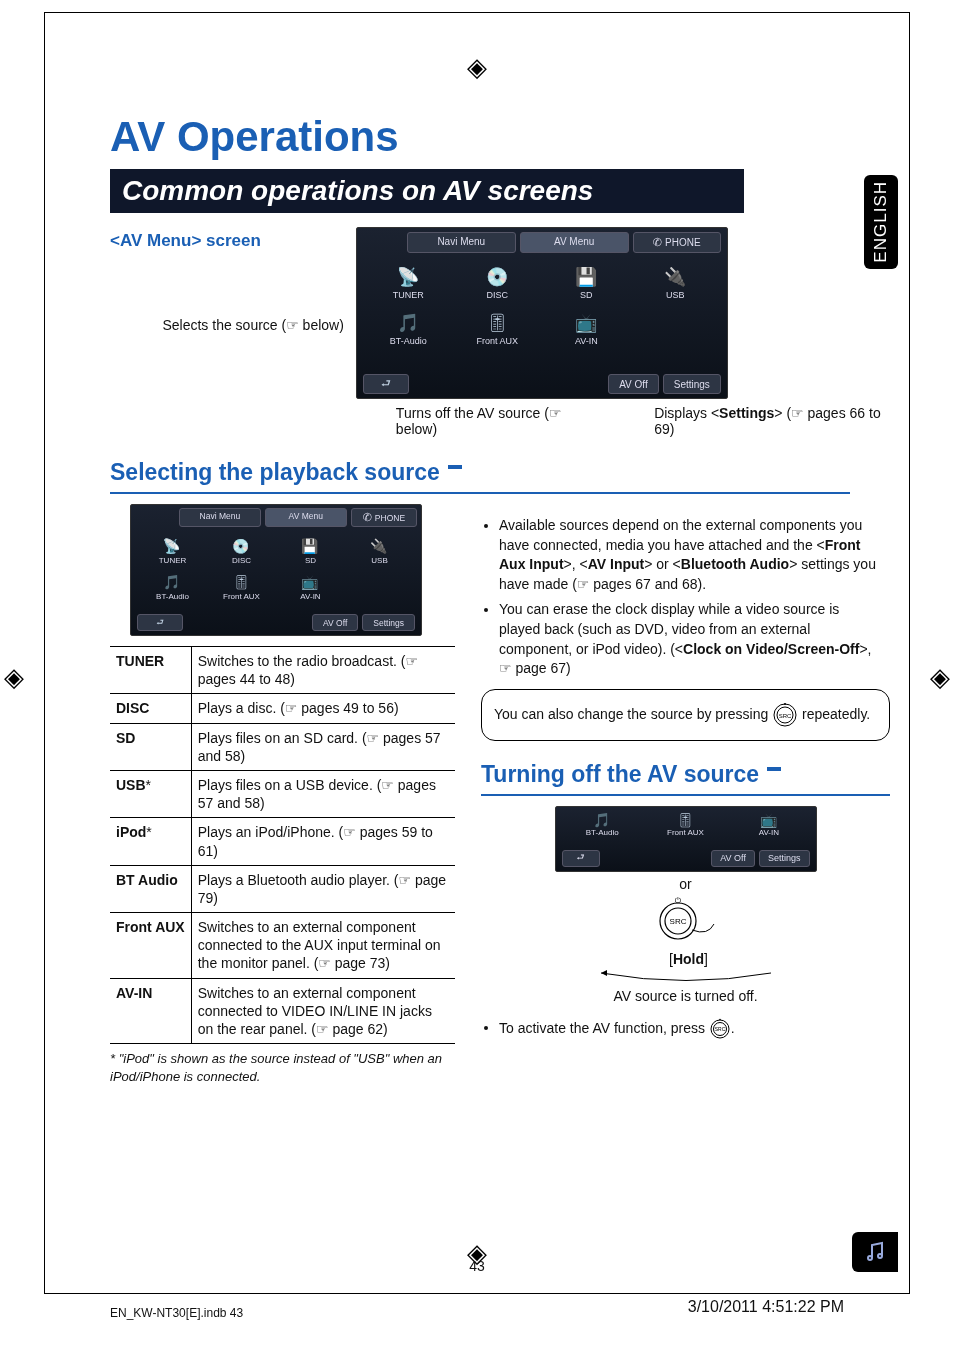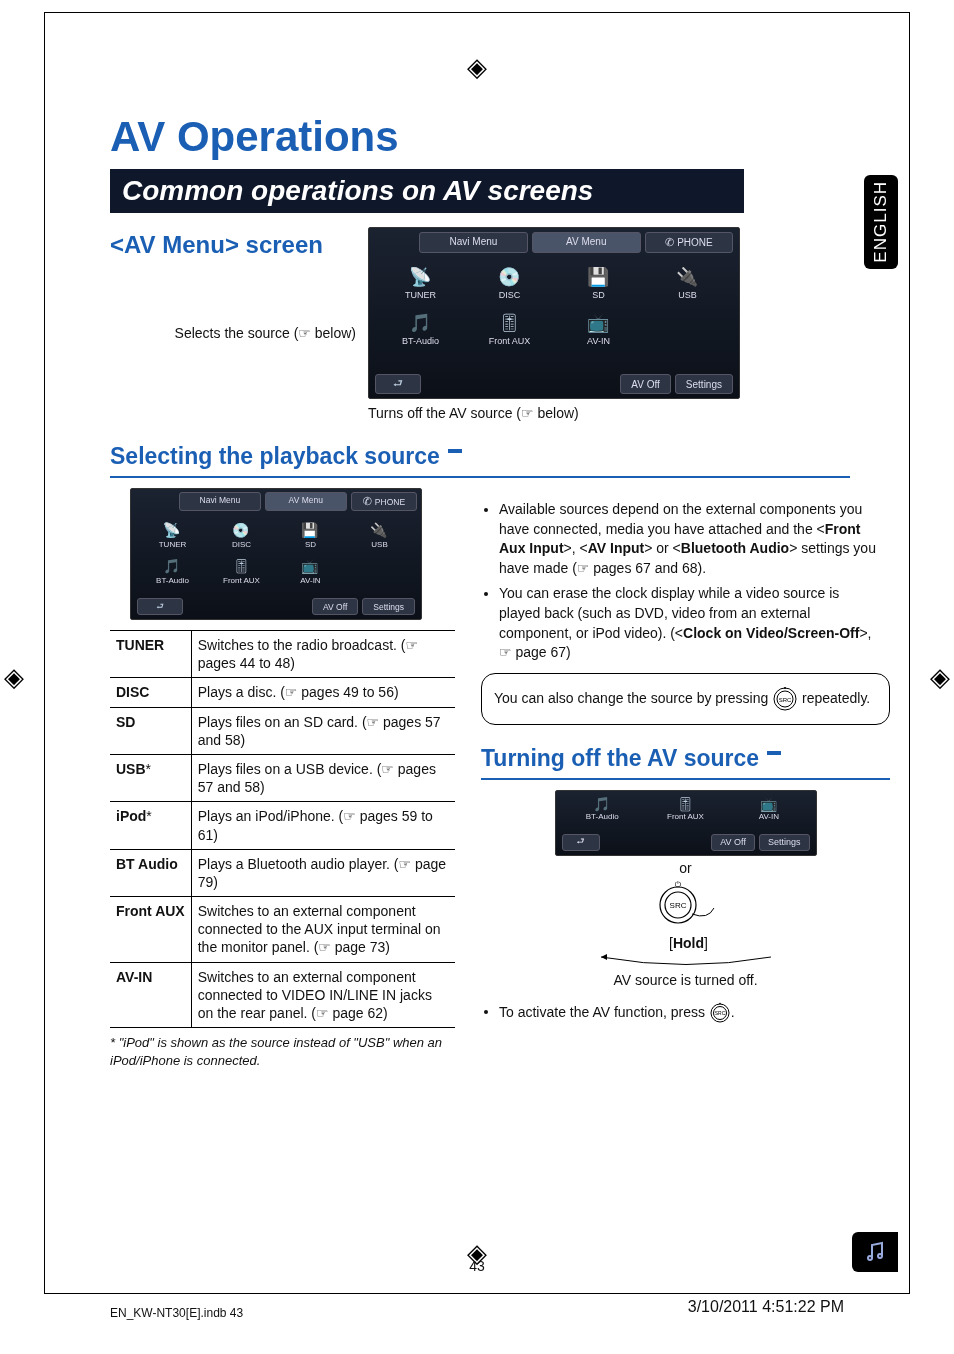--- a/index.html
+++ b/index.html
@@ -12,21 +12,21 @@
   .reg.top{left:50%;top:54px;transform:translateX(-50%);}
   .reg.bottom{left:50%;bottom:88px;transform:translateX(-50%);}
   .reg.left{left:4px;top:50%;transform:translateY(-50%);}
   .reg.right{right:4px;top:50%;transform:translateY(-50%);}
 
   .page{position:absolute;left:110px;top:113px;width:780px;}
 
   h1.title{font-size:42px;font-weight:700;color:#1a5fb4;margin:0 0 8px 0;font-family:"Myriad Pro","Segoe UI Semibold",Arial,sans-serif;}
   .black-bar{background:#0f172a;color:#fff;font-style:italic;font-weight:700;font-size:28px;padding:6px 12px;margin:0 0 14px 0;width:610px;}
 
-  .sub-head{color:#1a5fb4;font-weight:700;font-size:24px;margin:4px 0 8px 0;}
+  .sub-head{color:#1a5fb4;font-weight:700;font-size:17px;margin:4px 0 8px 0;}
 
   .side-tab{position:absolute;right:56px;top:175px;width:34px;height:94px;background:#000;border-radius:6px;color:#fff;font-size:17px;font-weight:500;letter-spacing:1px;display:flex;align-items:center;justify-content:center;}
   .side-tab span{writing-mode:vertical-rl;transform:rotate(180deg);}
 
   .music-badge{position:absolute;right:56px;bottom:82px;width:46px;height:40px;background:#000;border-top-left-radius:6px;border-bottom-left-radius:6px;display:flex;align-items:center;justify-content:center;color:#9ad;}
   .music-badge svg{width:24px;height:24px;}
 
   
   .device-shot-large{width:370px;height:170px;background:linear-gradient(#1b2230,#0b1018);border:1px solid #333;border-radius:2px;position:relative;font-size:11px;color:#dde;}
   .device-tabs{display:flex;gap:4px;padding:4px 6px;margin-left:44px;}
@@ -167,22 +167,25 @@
           <div class="src-cell"></div>
         </div>
         <div class="device-bottom">
           <div class="back">⮐</div>
           <div class="spacer"></div>
           <div class="btn">AV Off</div>
           <div class="btn">Settings</div>
         </div>
       </div>
 
-      <div class="below-shot" style="">
+      <div class="below-shot" style="margin-left:40px;">
         <div>Turns off the AV source (☞ below)</div>
+        <div>
+          <span>Displays &lt;</span><b>Settings</b><span>&gt; (☞ pages 66 to 69)</span>
+        </div>
       </div>
     </div>
   </div>
 
   <div class="section-title">
       <span>Selecting the playback source</span>
     </div>
   <div class="section-rule" style="width:740px;"></div>
 
   <div class="two-col">

